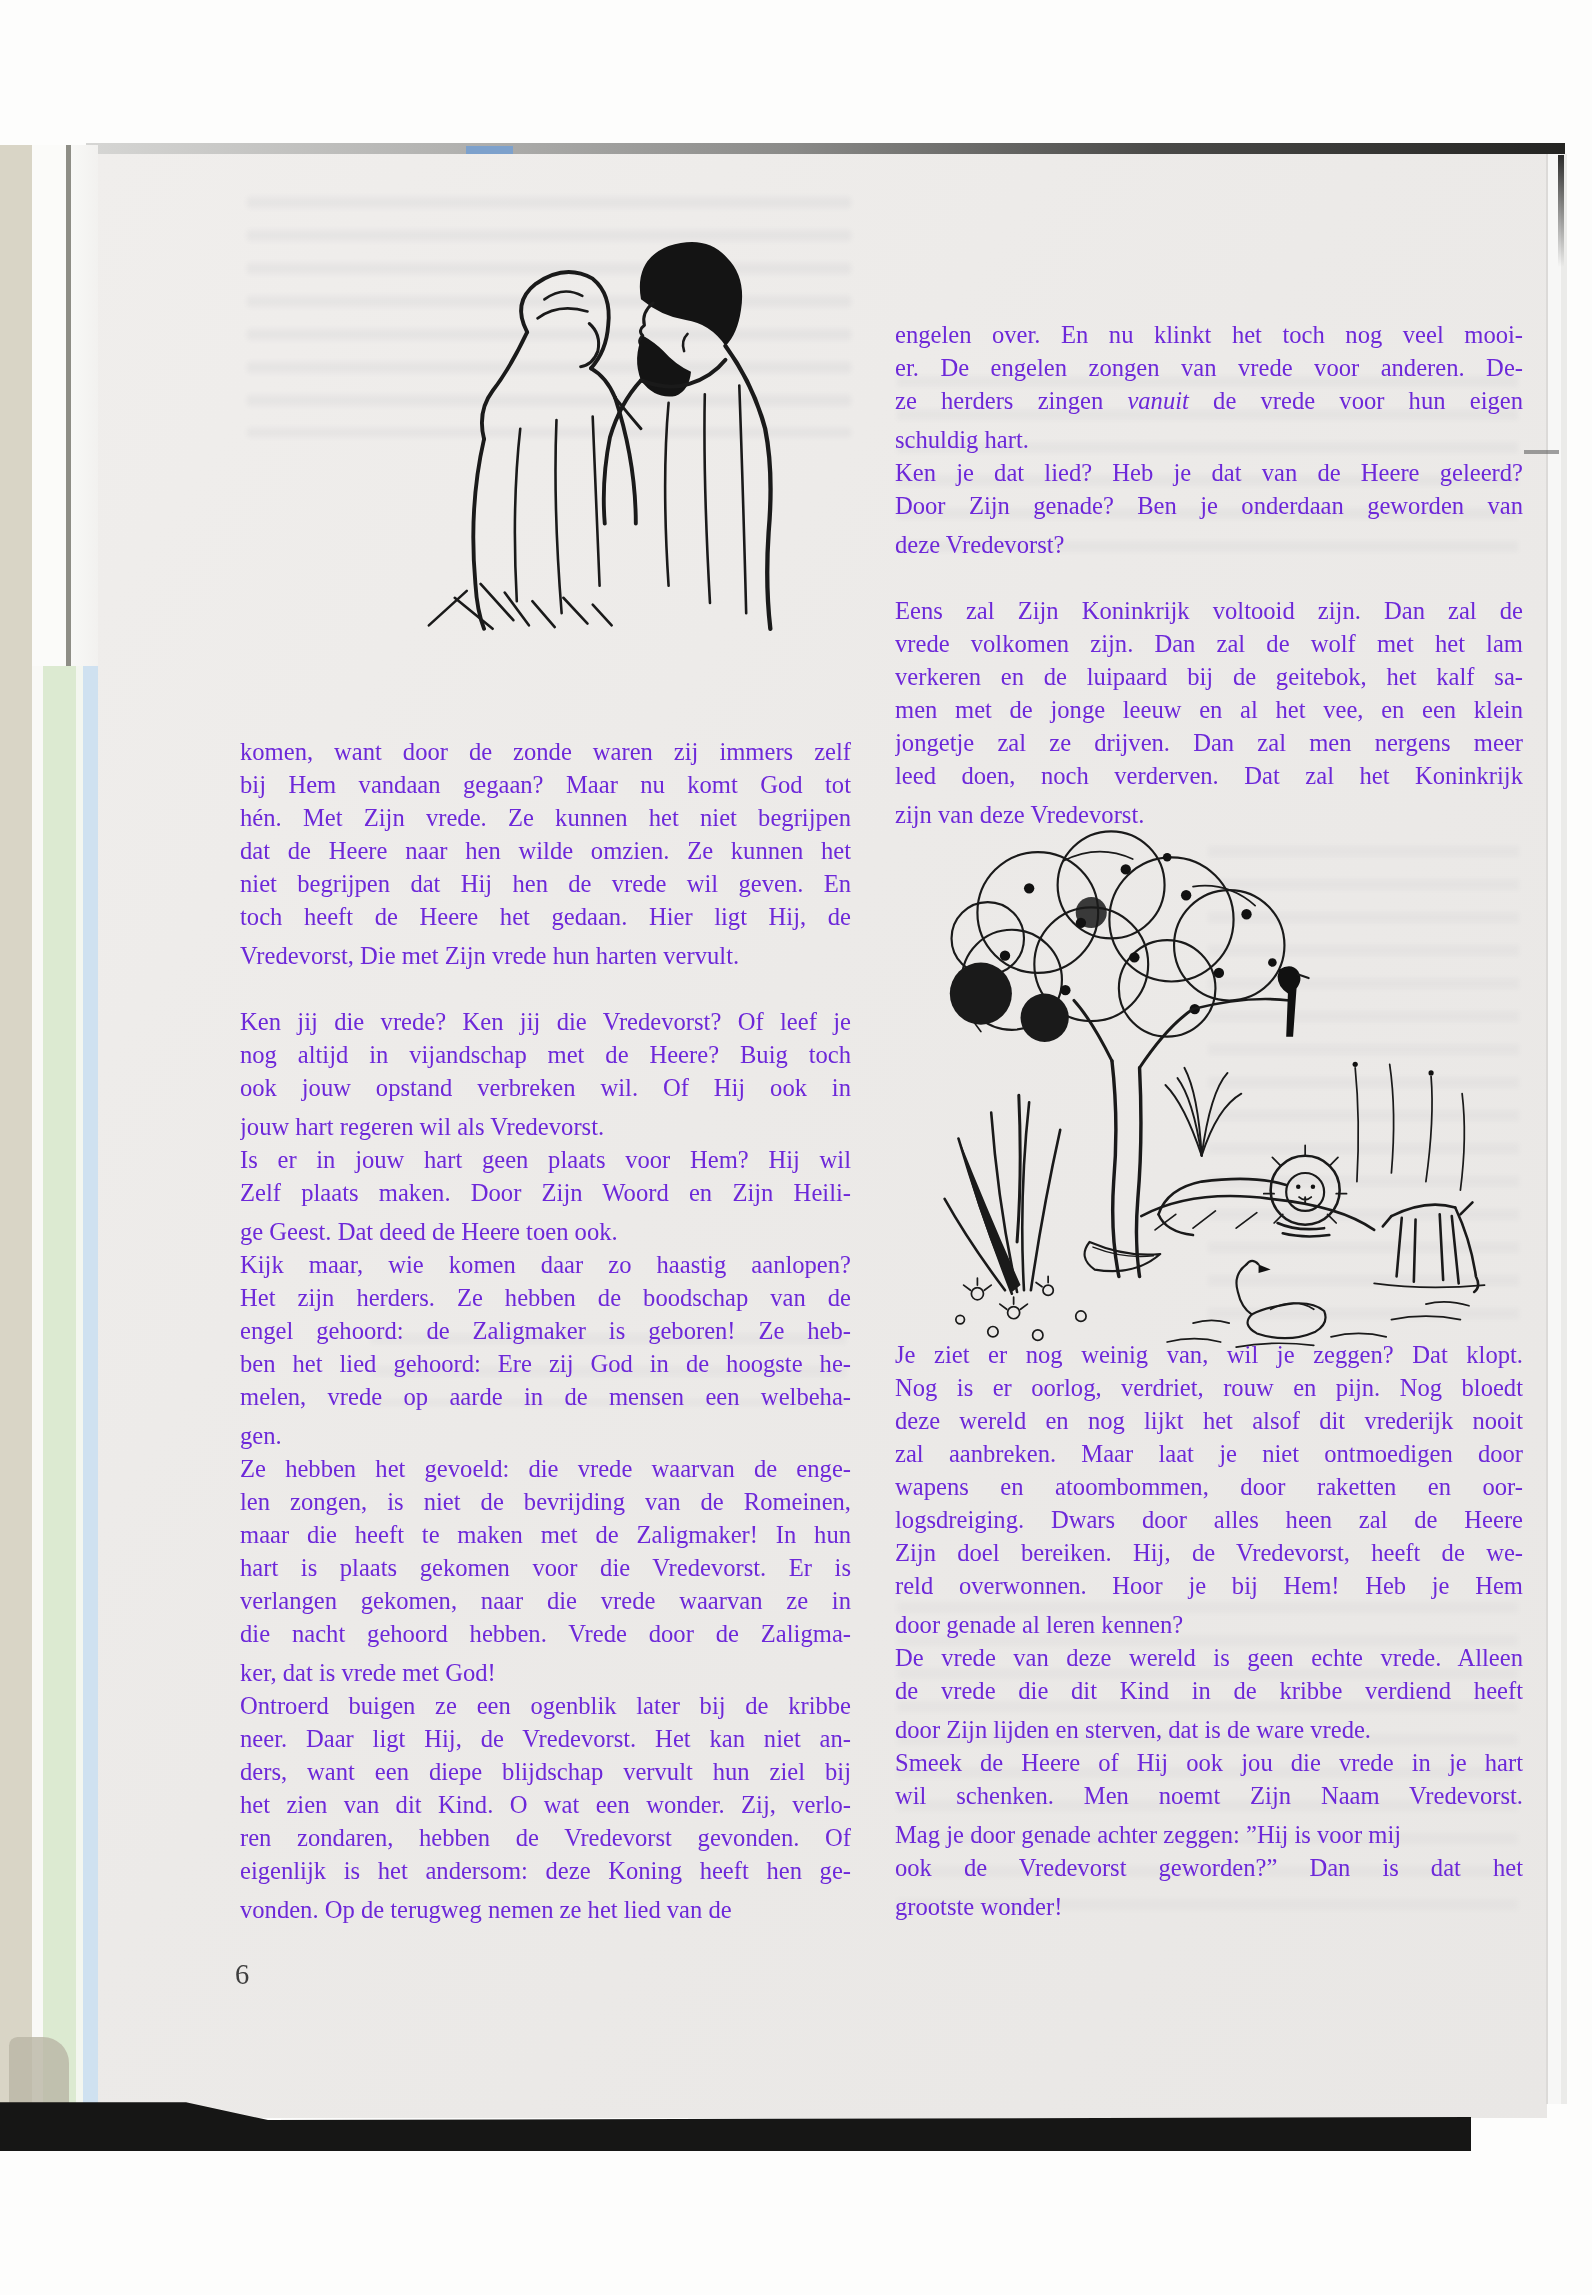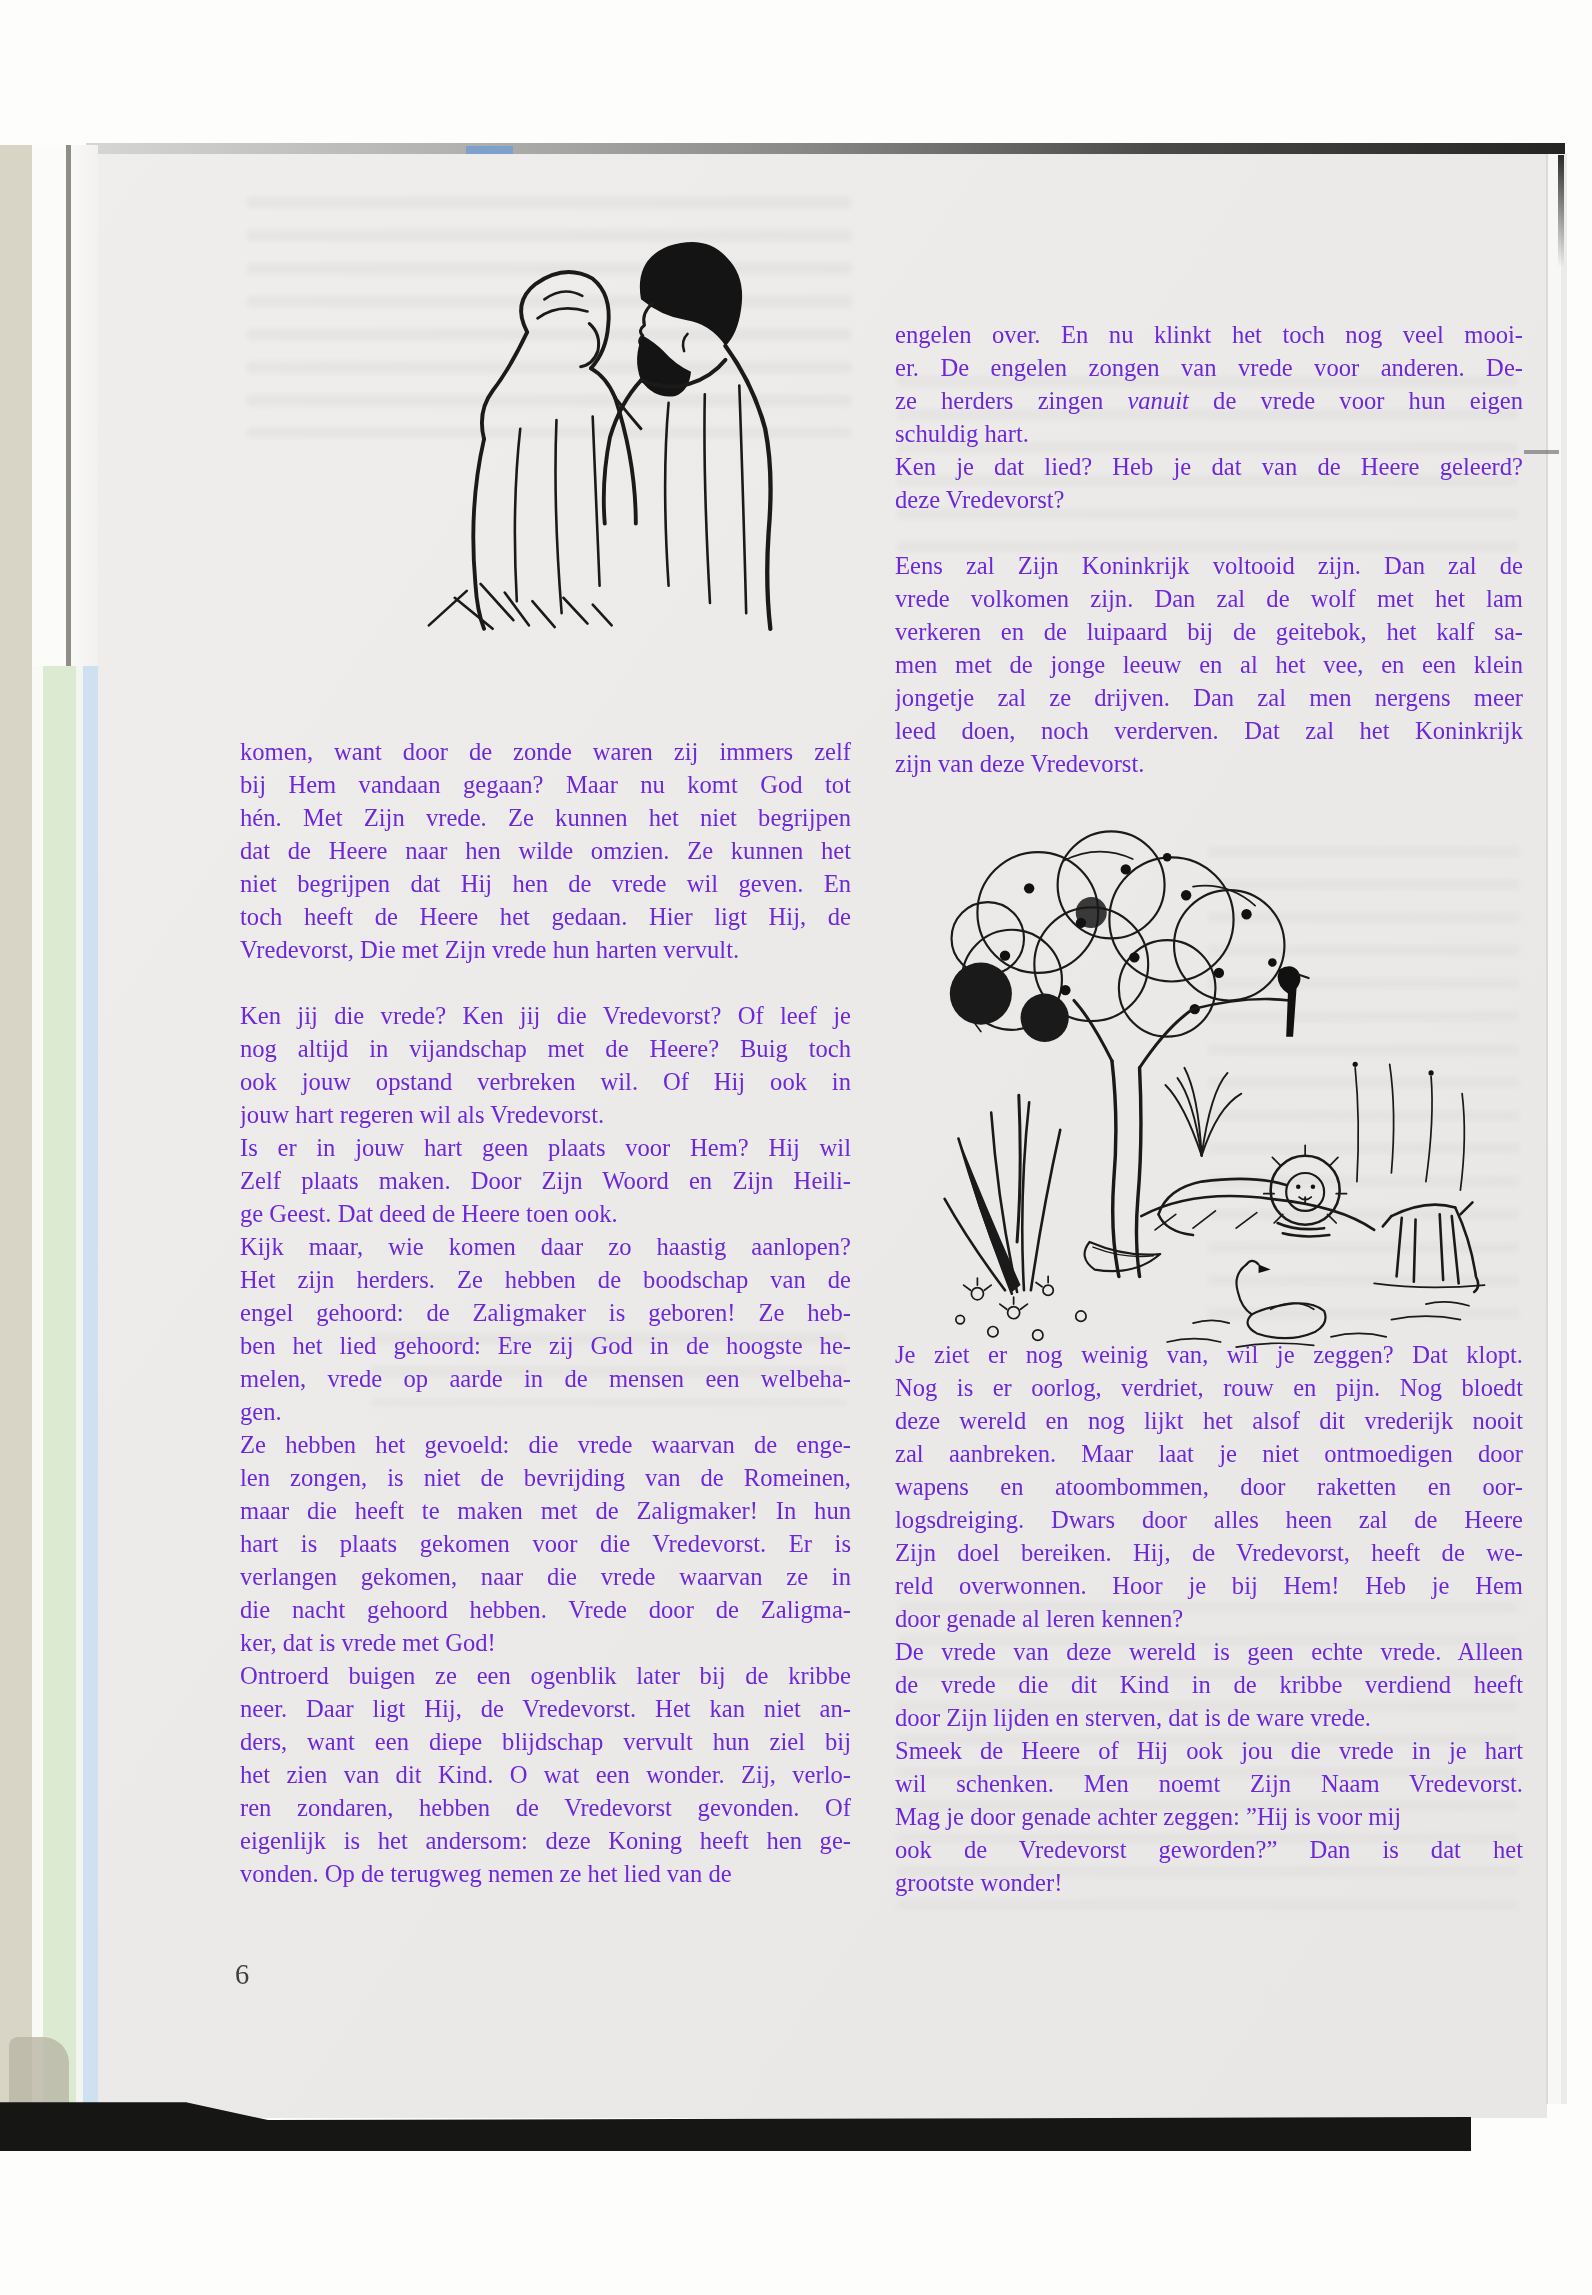--- a/index.html
+++ b/index.html
@@ -49,21 +49,21 @@
   .g1 { left:247px;  top:197px;  width:604px; height:240px; opacity:.10; }
   .g2 { left:897px; top:376px;  width:621px; height:193px; opacity:.08; }
   .g3 { left:1208px; top:846px;  width:311px; height:483px; opacity:.07; }
   .g4 { left:897px; top:1602px; width:621px; height:319px; opacity:.06; }
   .g5 { left:371px;  top:1333px; width:475px; height:73px;  opacity:.07; }
 
   
   .col { color:#6d28d9; font-size:24.6px; line-height:33px; }
   .para { margin:0; }
   .tline { text-align:justify; text-align-last:justify; height:33px; overflow:hidden; }
-  .tline.tlast { text-align-last:left; }
+  .tline.tlast { text-align-last:left;margin-top:6px; }
   .vgap { height:33px; }
   #left-col     { left:240px;  top:735px;  width:611px; }
   #right-top    { left:895px; top:318px;  width:628px; }
   #right-bottom { left:895px; top:1338px; width:628px; }
   .page-number { left:235px; top:1959px; font-size:28.5px; color:#3e3e3e; }
 
   
   #illu-shepherds { left:384px;  top:220px; width:401px; height:414px; }
   #illu-kingdom   { left:908px; top:809px; width:583px; height:552px; }
   svg .ink { stroke:#1a1a1a; fill:none; stroke-linecap:round; stroke-linejoin:round; }
@@ -309,20 +309,21 @@
 
 <div id="right-top" class="abs col">
   <div class="para">
     <div class="tline">engelen over. En nu klinkt het toch nog veel mooi-</div>
     <div class="tline">er. De engelen zongen van vrede voor anderen. De-</div>
     <div class="tline"><span>ze herders zingen </span><i>vanuit</i><span> de vrede voor hun eigen</span></div>
     <div class="tline tlast">schuldig hart.</div>
   </div>
   <div class="para">
       <div class="tline">Ken je dat lied? Heb je dat van de Heere geleerd?</div>
+      <div class="tline">Door Zijn genade? Ben je onderdaan geworden van</div>
       <div class="tline tlast">deze Vredevorst?</div>
     </div>
   <div class="vgap"></div>
   <div class="para">
       <div class="tline">Eens zal Zijn Koninkrijk voltooid zijn. Dan zal de</div>
       <div class="tline">vrede volkomen zijn. Dan zal de wolf met het lam</div>
       <div class="tline">verkeren en de luipaard bij de geitebok, het kalf sa-</div>
       <div class="tline">men met de jonge leeuw en al het vee, en een klein</div>
       <div class="tline">jongetje zal ze drijven. Dan zal men nergens meer</div>
       <div class="tline">leed doen, noch verderven. Dat zal het Koninkrijk</div>

